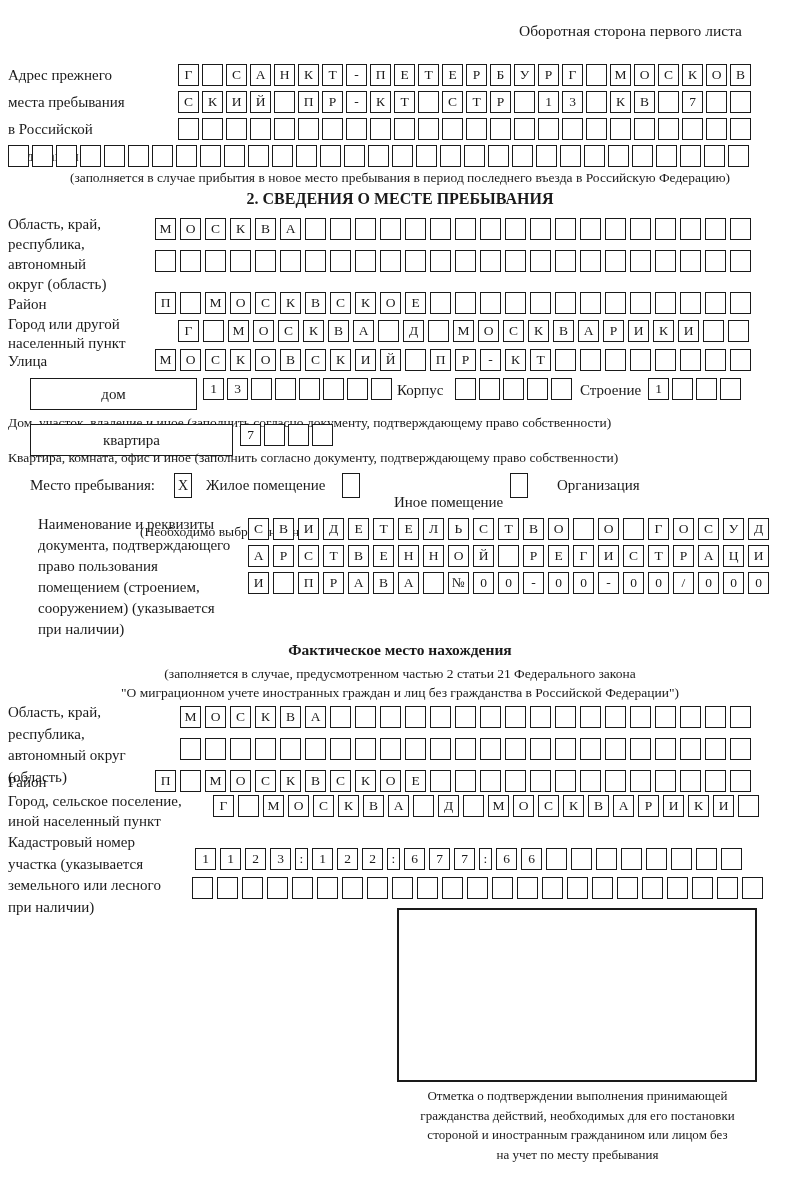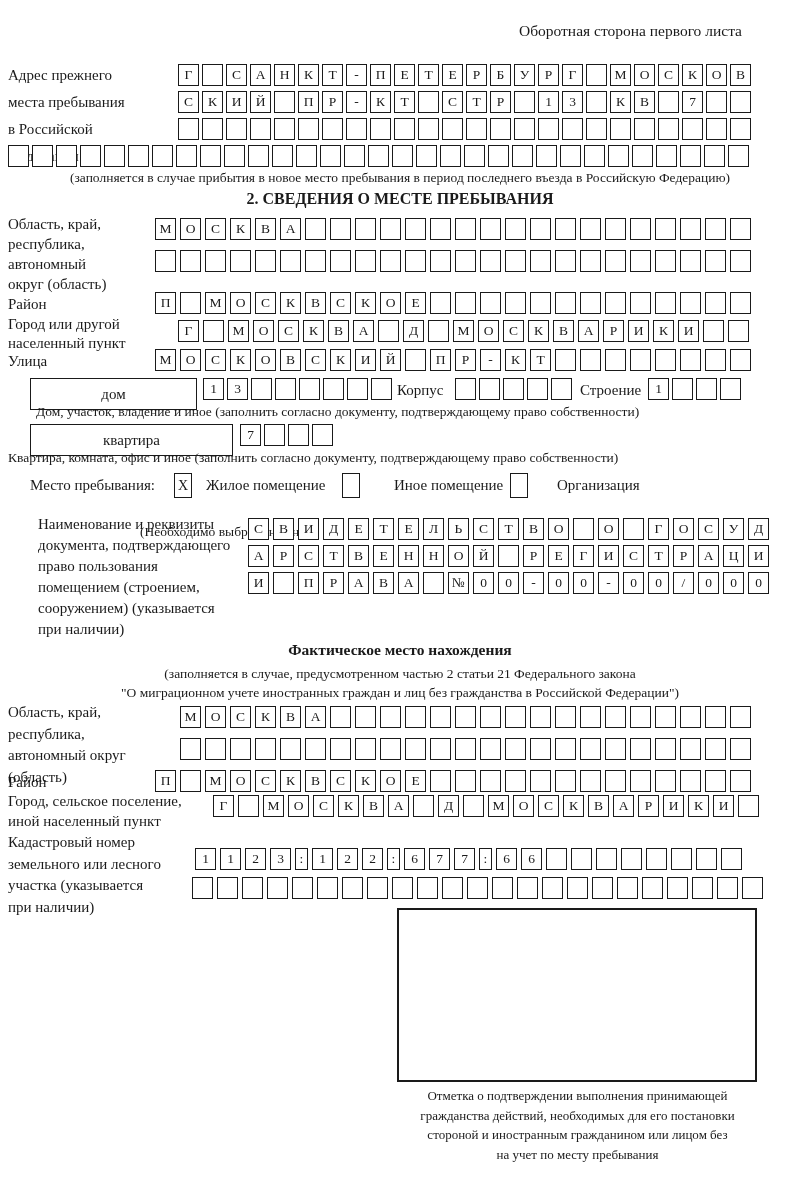--- a/index.html
+++ b/index.html
@@ -328,21 +328,21 @@
       <span class="cell"></span>
       <span class="cell"></span>
     </div>
   <div class="inline-lbl" style="left:580px;top:378px;">Строение</div>
   <div class="cellrow" style="left:648px;top:378px;">
       <span class="cell">1</span>
       <span class="cell"></span>
       <span class="cell"></span>
       <span class="cell"></span>
     </div>
-  <div class="abs note" style="left:8px;top:404px;margin-left:28px;">Дом, участок, владение и иное (заполнить согласно документу, подтверждающему право собственности)</div>
+  <div class="abs note" style="left:8px;top:415px;">Дом, участок, владение и иное (заполнить согласно документу, подтверждающему право собственности)</div>
 
   <div class="wbox" style="left:30px;top:424px;width:203px;">
     <span>квартира</span>
   </div>
   <div class="cellrow" style="left:240px;top:424px;">
       <span class="cell">7</span>
       <span class="cell"></span>
       <span class="cell"></span>
       <span class="cell"></span>
     </div>
@@ -350,21 +350,21 @@
 
   <div class="abs" style="left:0;top:473px;height:26px;width:800px;">
     <div class="inline-lbl" style="left:30px;top:0;">Место пребывания:</div>
     <div class="chk" style="left:174px;top:0;">
       <span>X</span>
     </div>
     <div class="inline-lbl" style="left:206px;top:0;">Жилое помещение</div>
     <div class="chk" style="left:342px;top:0;">
       <span></span>
     </div>
-    <div class="inline-lbl" style="left:394px;top:0;">Иное помещение</div>
+    <div class="inline-lbl" style="left:394px;top:17px;">Иное помещение</div>
     <div class="chk" style="left:510px;top:0;">
       <span></span>
     </div>
     <div class="inline-lbl" style="left:557px;top:0;">Организация</div>
   </div>
   <div class="abs note" style="left:140px;top:524px;width:390px;text-align:left;">(Необходимо выбрать нужное)</div>
 
   <div class="abs" style="left:8px;top:514px;width:240px;">
     <div class="lbl-tight">Наименование и реквизиты</div>
     <div class="lbl-tight">документа, подтверждающего</div>
@@ -556,22 +556,22 @@
       <span class="cell">А</span>
       <span class="cell">Р</span>
       <span class="cell">И</span>
       <span class="cell">К</span>
       <span class="cell">И</span>
       <span class="cell"></span>
     </div>
 
   <div class="abs" style="left:8px;top:832px;width:185px;">
     <div class="lbl" style="line-height:21.5px;">Кадастровый номер</div>
+    <div class="lbl" style="line-height:21.5px;">участка (указывается</div>
     <div class="lbl" style="line-height:21.5px;">земельного или лесного</div>
-    <div class="lbl" style="line-height:21.5px;">участка (указывается</div>
     <div class="lbl" style="line-height:21.5px;">при наличии)</div>
   </div>
   <div class="cellrow g4" style="left:195px;top:848px;">
       <span class="cell">1</span>
       <span class="cell">1</span>
       <span class="cell">2</span>
       <span class="cell">3</span>
       <span class="cell narrow">:</span>
       <span class="cell">1</span>
       <span class="cell">2</span>

